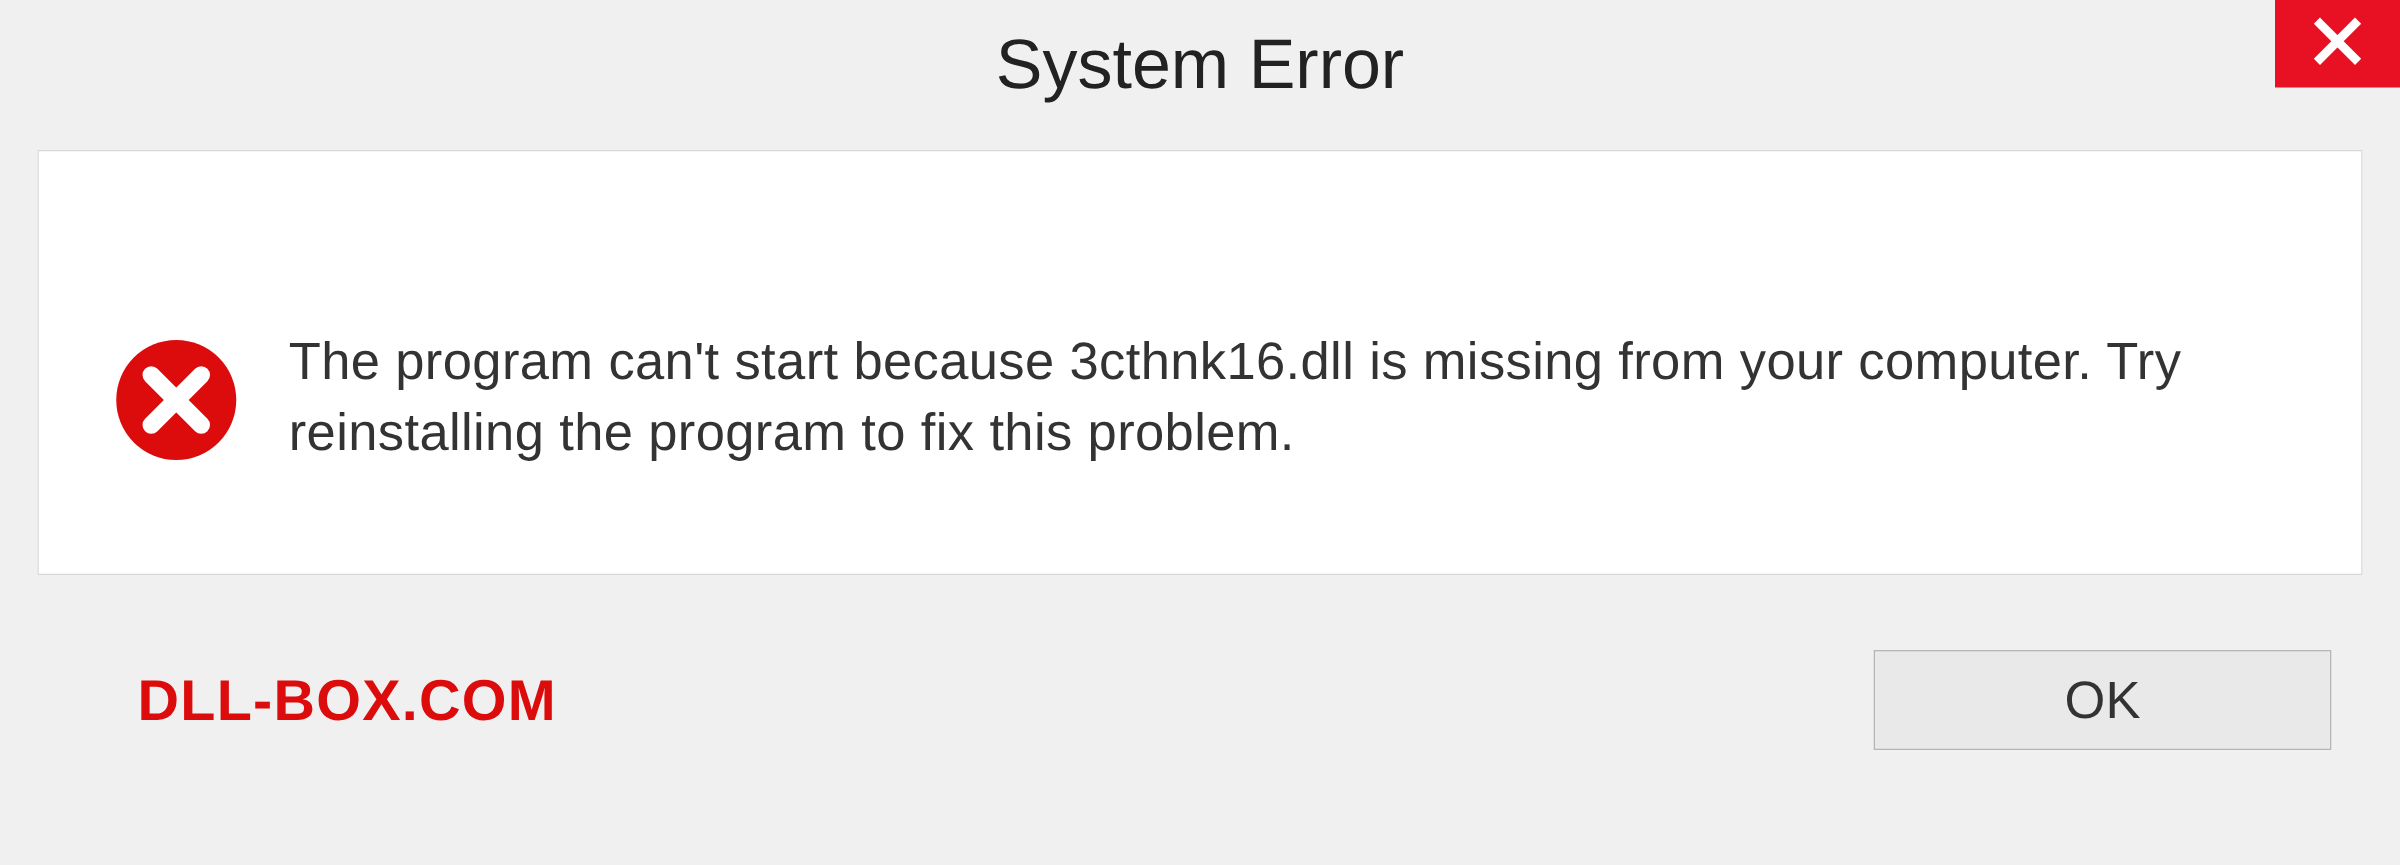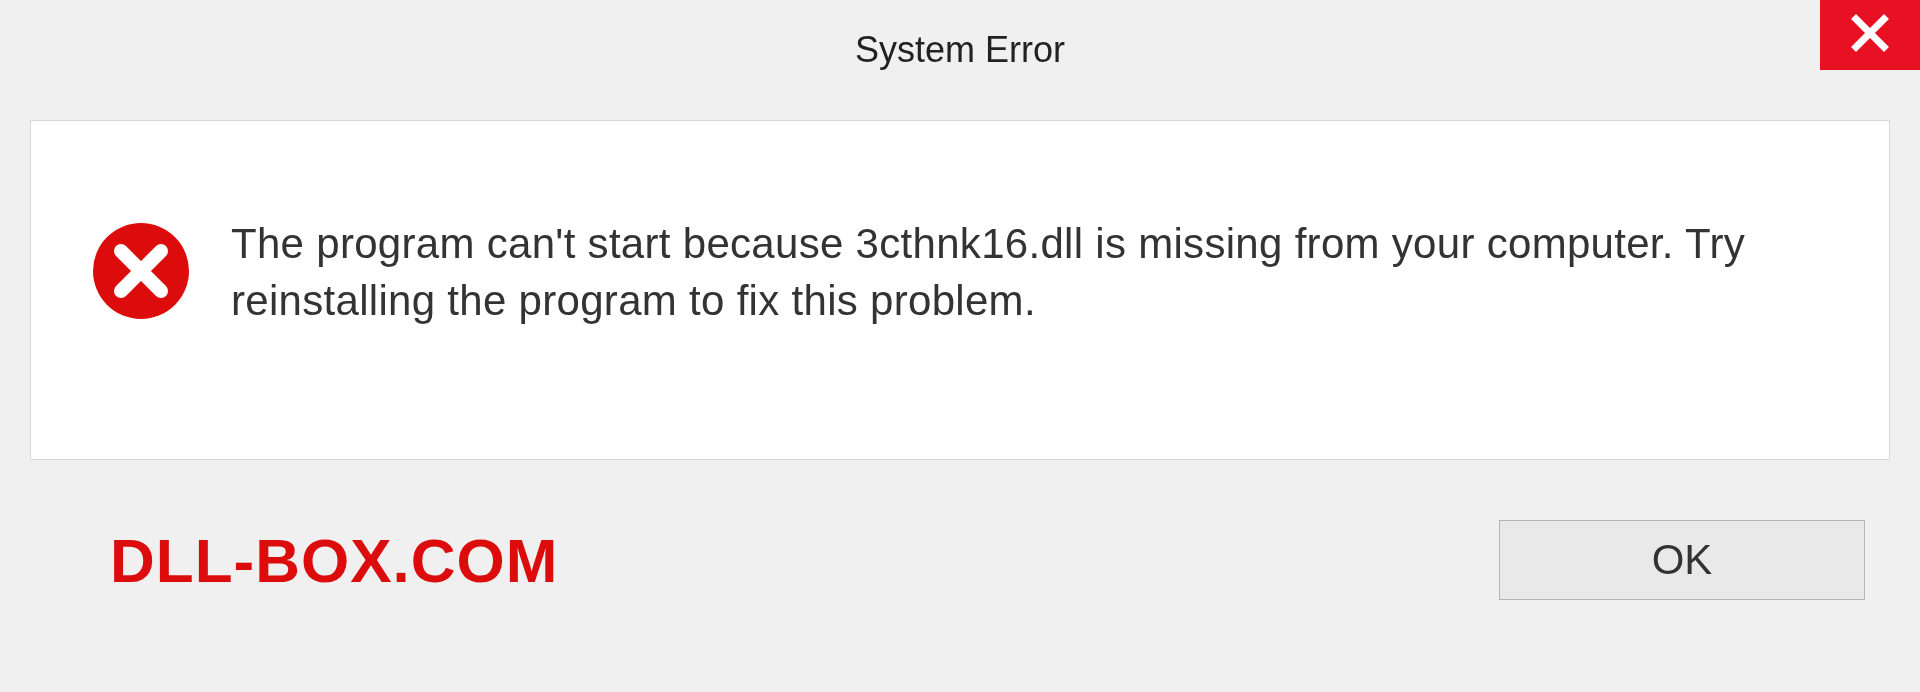--- a/index.html
+++ b/index.html
@@ -16,21 +16,21 @@
       overflow: hidden;
     }
     .titlebar {
       position: relative;
       height: 100px;
       display: flex;
       align-items: center;
       justify-content: center;
     }
     .title {
-      font-size: 36px;
+      font-size: 56px;
       font-weight: 400;
       color: #222;
     }
     .close-btn {
       position: absolute;
       top: 0;
       right: 0;
       width: 100px;
       height: 70px;
       background: #e81123;
@@ -42,21 +42,21 @@
     .close-btn svg {
       width: 40px;
       height: 40px;
     }
     .content-box {
       margin: 20px 30px 0 30px;
       background: #ffffff;
       border: 1px solid #d8d8d8;
       height: 340px;
       display: flex;
-      align-items: flex-start;
+      align-items: center;
       padding: 95px 50px 40px 60px;
     }
     .error-icon {
       flex-shrink: 0;
       width: 100px;
       height: 100px;
       margin-right: 40px;
       margin-top: 5px;
     }
     .error-icon svg {
@@ -71,21 +71,21 @@
     }
     .footer {
       margin: 0 30px;
       height: 200px;
       display: flex;
       align-items: center;
       justify-content: space-between;
       padding: 0 25px 0 80px;
     }
     .watermark {
-      font-size: 62px;
+      font-size: 46px;
       font-weight: 900;
       color: #dc0c0c;
       letter-spacing: 1px;
       font-family: Arial, sans-serif;
     }
     .ok-btn {
       width: 366px;
       height: 80px;
       background: #e9e9e9;
       border: 1px solid #b5b5b5;

